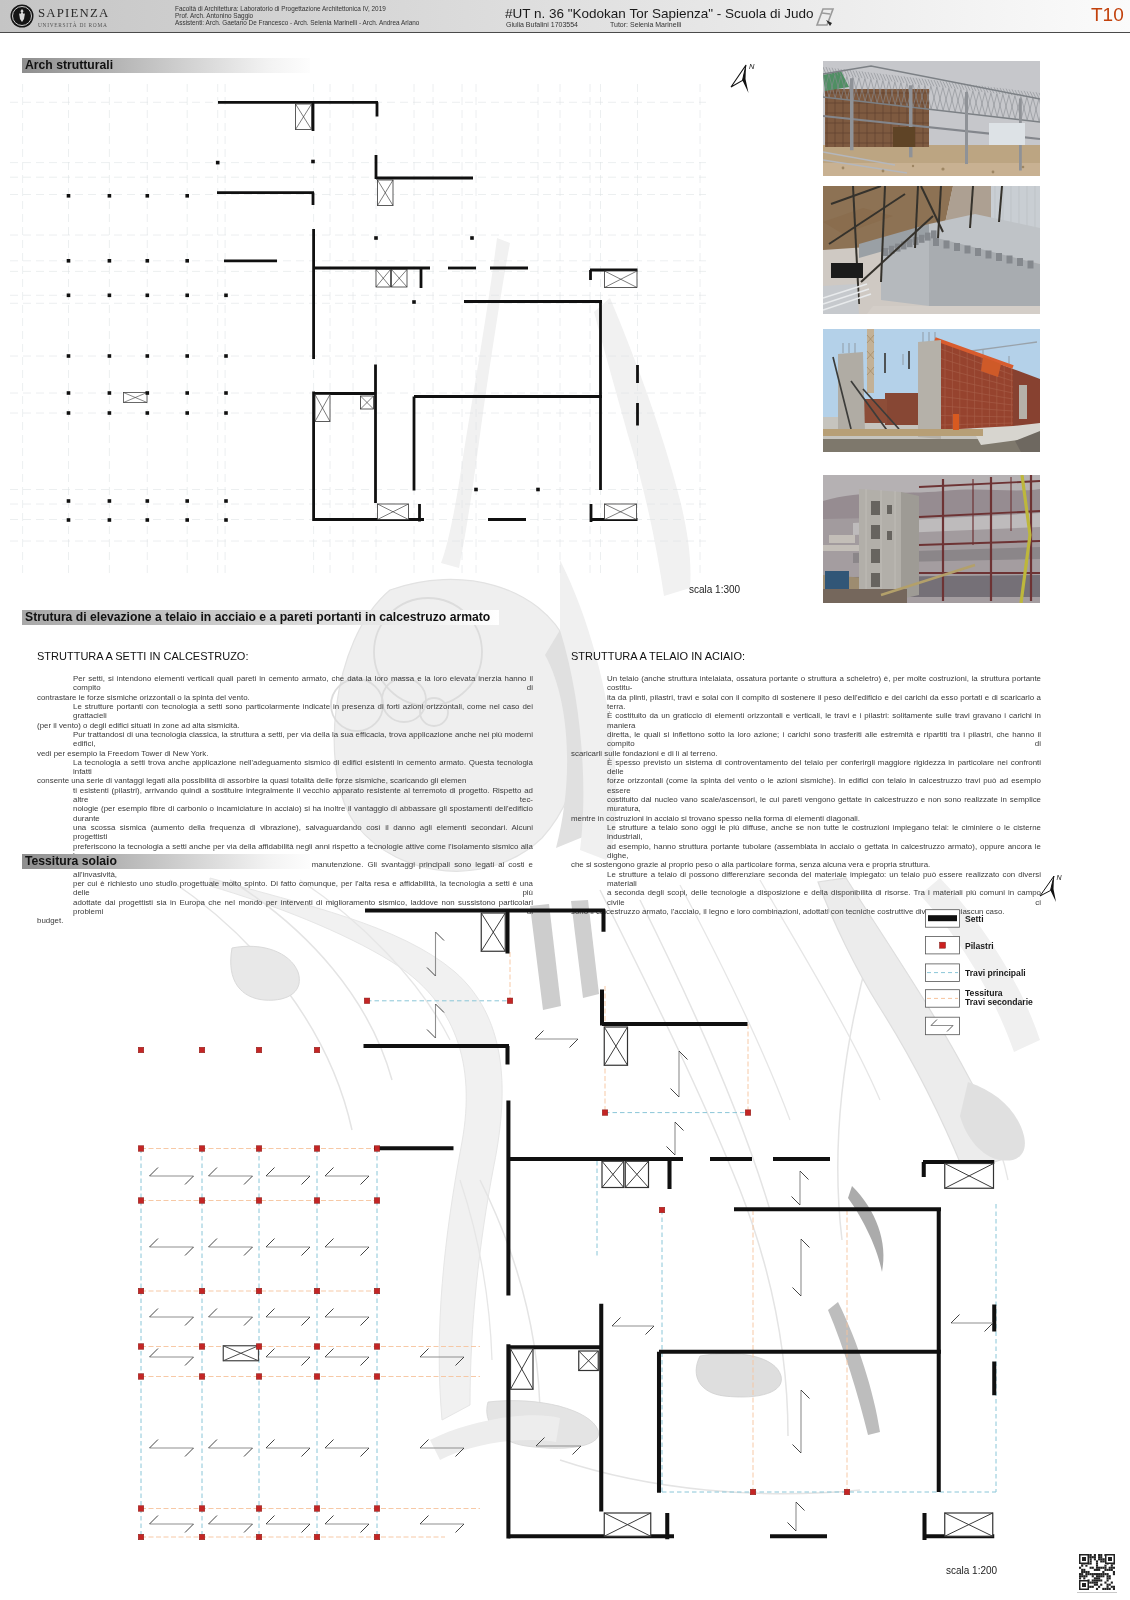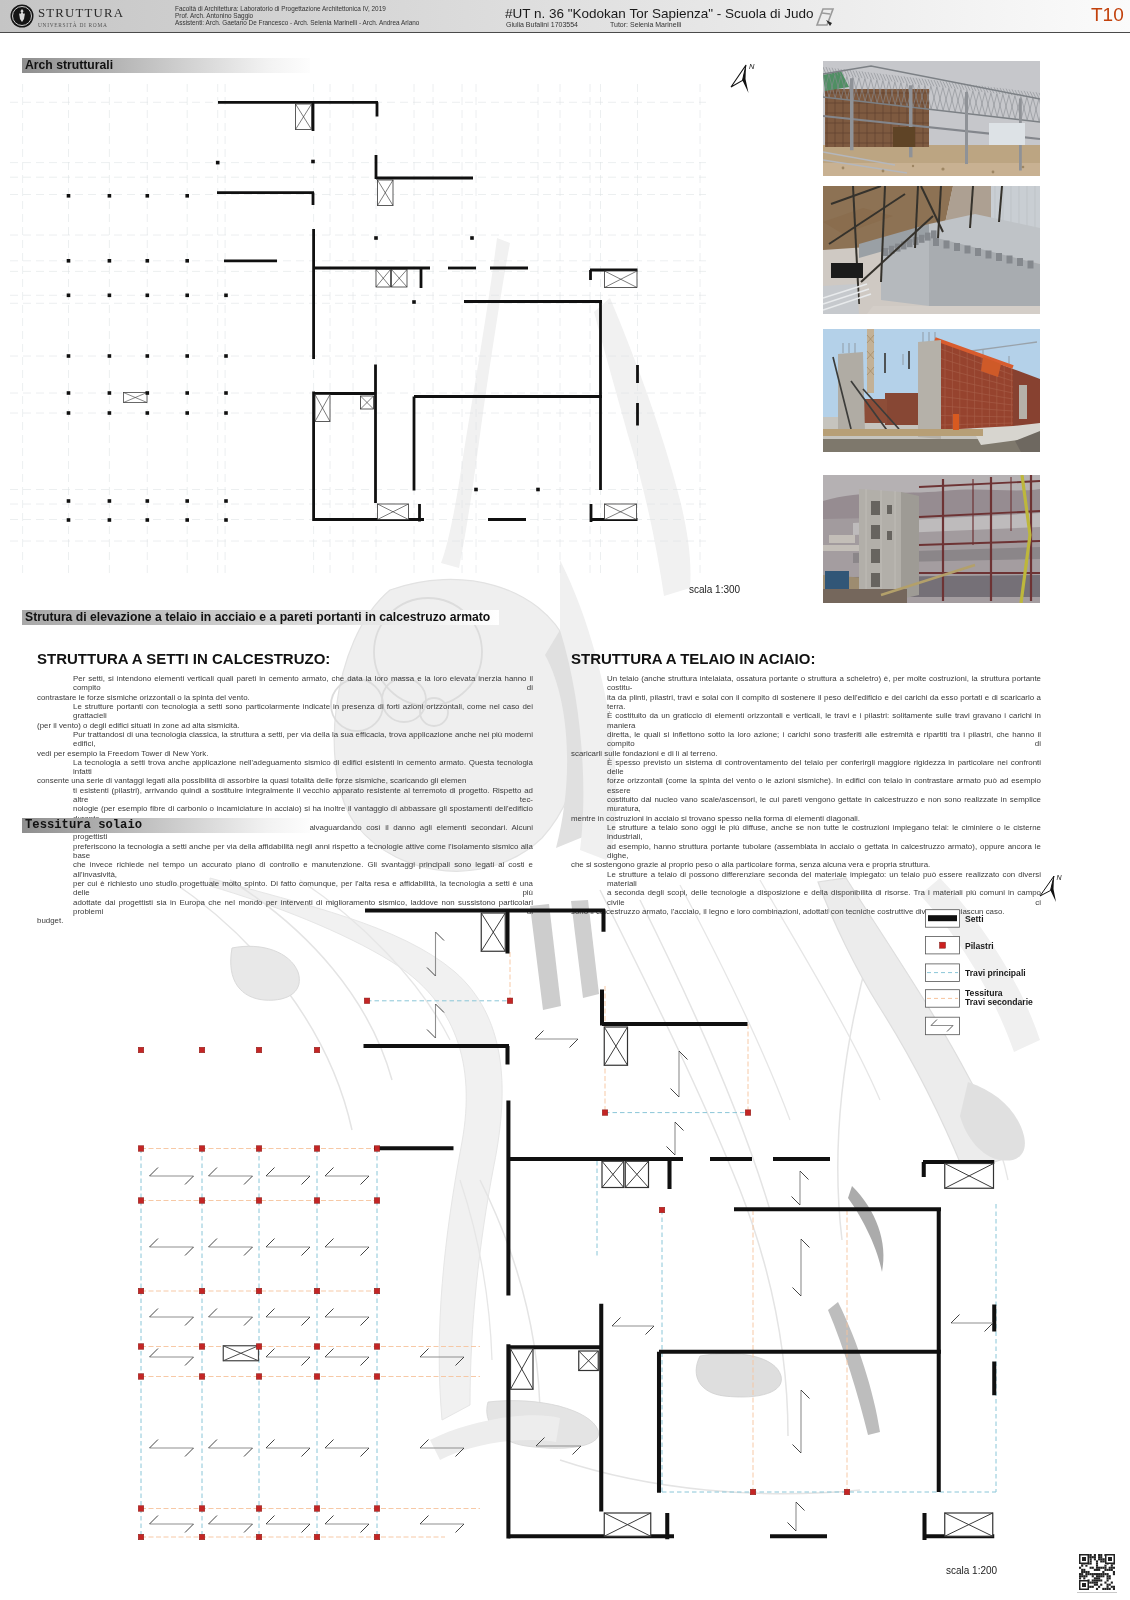--- a/index.html
+++ b/index.html
@@ -2,21 +2,21 @@
 <html><head>
 <meta charset="utf-8">
 <style>
 html,body{margin:0;padding:0;}
 body{width:1130px;height:1600px;background:#ffffff;font-family:"Liberation Sans",sans-serif;position:relative;overflow:hidden;}
 .abs{position:absolute;}
 .bar{position:absolute;left:22px;height:15px;font-weight:bold;font-size:12.2px;line-height:14px;color:#111;padding:0 2px 0 3px;box-sizing:border-box;white-space:nowrap;}
 .hcol{position:absolute;font-size:7.9px;line-height:9.32px;color:#3a3a3a;}
 .jl{text-align:justify;text-align-last:justify;white-space:normal;padding-left:36px;}
 .je{text-align:left;}
-.hd{font-weight:bold;font-size:15px;color:#111;}
+.hd{font-weight:normal;font-size:11px;color:#111;}
 </style>
 </head>
 <body>
 
 <div class="abs" style="left:0;top:0;width:1130px;height:1600px;">
 <svg width="1130" height="1600" viewBox="0 0 1130 1600">
 <g>
 
 <path d="M497 238 C488 310 472 400 461 470 C455 510 448 545 441 563 L459 568 C468 523 475 472 482 420 C492 350 503 280 510 243 Z" fill="#f1f1f1"></path>
 
@@ -84,21 +84,21 @@
 <svg width="34" height="27" viewBox="0 0 34 27">
 <circle cx="14" cy="13" r="11.5" fill="#151515"></circle>
 <circle cx="14" cy="13" r="9.5" fill="none" stroke="#cccccc" stroke-width="1"></circle>
 <path d="M14 6 l3 4 -1 6 -2 3 -2 -3 -1 -6 z" fill="#d8d8d8"></path>
 <circle cx="12" cy="9.5" r="1.2" fill="#151515"></circle>
       <circle cx="16" cy="9.5" r="1.2" fill="#151515"></circle>
 </svg>
 </div>
 
 <div class="abs" style="left:38px;top:6px;width:140px;height:24px;font-family:'Liberation Serif',serif;">
-<div style="font-size:12.8px;letter-spacing:1.2px;color:#2b2b2b;">STRUTTURA</div>
+<div style="font-size:12.8px;letter-spacing:1.2px;color:#2b2b2b;">SAPIENZA</div>
 <div style="font-size:5.4px;letter-spacing:.7px;color:#555;margin-top:1px;">UNIVERSITÀ DI ROMA</div>
 </div>
 
 <div class="abs" style="left:175px;top:4.5px;width:330px;font-size:6.4px;line-height:7px;color:#333;">
 Facoltà di Architettura: Laboratorio di Progettazione Architettonica IV, 2019<br>
 Prof. Arch. Antonino Saggio<br>
 Assistenti: Arch. Gaetano De Francesco - Arch. Selenia Marinelli - Arch. Andrea Arlano
 </div>
 
 <div class="abs" style="left:505px;top:6px;width:400px;font-size:13.5px;color:#1a1a1a;">#UT n. 36 "Kodokan Tor Sapienza" - Scuola di Judo</div>
@@ -735,32 +735,32 @@
 
 <div class="abs hd" style="left:571px;top:650px;">STRUTTURA A TELAIO IN ACIAIO:</div>
 
 <div class="hcol" style="left:571px;top:674px;width:470px;">
     <div class="jl">Un telaio (anche struttura intelaiata, ossatura portante o struttura a scheletro) è, per molte costruzioni, la struttura portante costitu-</div>
     <div class="jl">ita da plinti, pilastri, travi e solai con il compito di sostenere il peso dell'edificio e dei carichi da esso portati e di scaricarlo a terra.</div>
     <div class="jl">È costituito da un graticcio di elementi orizzontali e verticali, le travi e i pilastri: solitamente sulle travi gravano i carichi in maniera</div>
     <div class="jl">diretta, le quali si inflettono sotto la loro azione; i carichi sono trasferiti alle estremità e ripartiti tra i pilastri, che hanno il compito di</div>
     <div class="je">scaricarli sulle fondazioni e di lì al terreno.</div>
     <div class="jl">È spesso previsto un sistema di controventamento del telaio per conferirgli maggiore rigidezza in particolare nei confronti delle</div>
-    <div class="jl">forze orizzontali (come la spinta del vento o le azioni sismiche). In edifici con telaio in contrastare armato può ad esempio essere</div>
+    <div class="jl">forze orizzontali (come la spinta del vento o le azioni sismiche). In edifici con telaio in calcestruzzo travi può ad esempio essere</div>
     <div class="jl">costituito dal nucleo vano scale/ascensori, le cui pareti vengono gettate in calcestruzzo e non sono realizzate in semplice muratura,</div>
     <div class="je">mentre in costruzioni in acciaio si trovano spesso nella forma di elementi diagonali.</div>
     <div class="jl">Le strutture a telaio sono oggi le più diffuse, anche se non tutte le costruzioni impiegano telai: le ciminiere o le cisterne industriali,</div>
     <div class="jl">ad esempio, hanno struttura portante tubolare (assemblata in acciaio o gettata in calcestruzzo armato), oppure ancora le dighe,</div>
     <div class="je">che si sostengono grazie al proprio peso o alla particolare forma, senza alcuna vera e propria struttura.</div>
     <div class="jl">Le strutture a telaio di possono differenziare seconda del materiale impiegato: un telaio può essere realizzato con diversi materiali</div>
     <div class="jl">a seconda degli scopi, delle tecnologie a disposizione e della disponibilità di risorse. Tra i materiali più comuni in campo civile ci</div>
     <div class="je">sono il calcestruzzo armato, l'acciaio, il legno e loro combinazioni, adottati con tecniche costruttive diverse per ciascun caso.</div>
   </div>
 
-<div class="bar" style="top:818px;width:288px;background:linear-gradient(to right,#8e8e8e,#f2f2f2 85%,#fdfdfd);font-family:Liberation Mono, monospace;">Tessitura solaio</div>
+<div class="bar" style="top:854px;width:288px;background:linear-gradient(to right,#8e8e8e,#f2f2f2 85%,#fdfdfd);">Tessitura solaio</div>
 
 <div class="abs" style="left:0;top:860px;width:1130px;height:740px;">
 <svg width="1130" height="740" viewBox="0 860 1130 740">
 
 <g stroke="#8ac6d8" stroke-width="1" stroke-dasharray="4.5,3" fill="none">
         <line x1="141" y1="1148.5" x2="141" y2="1537"></line>
         <line x1="202" y1="1148.5" x2="202" y2="1537"></line>
         <line x1="259" y1="1148.5" x2="259" y2="1537"></line>
         <line x1="317" y1="1148.5" x2="317" y2="1537"></line>
         <line x1="377" y1="1148.5" x2="377" y2="1537"></line>

